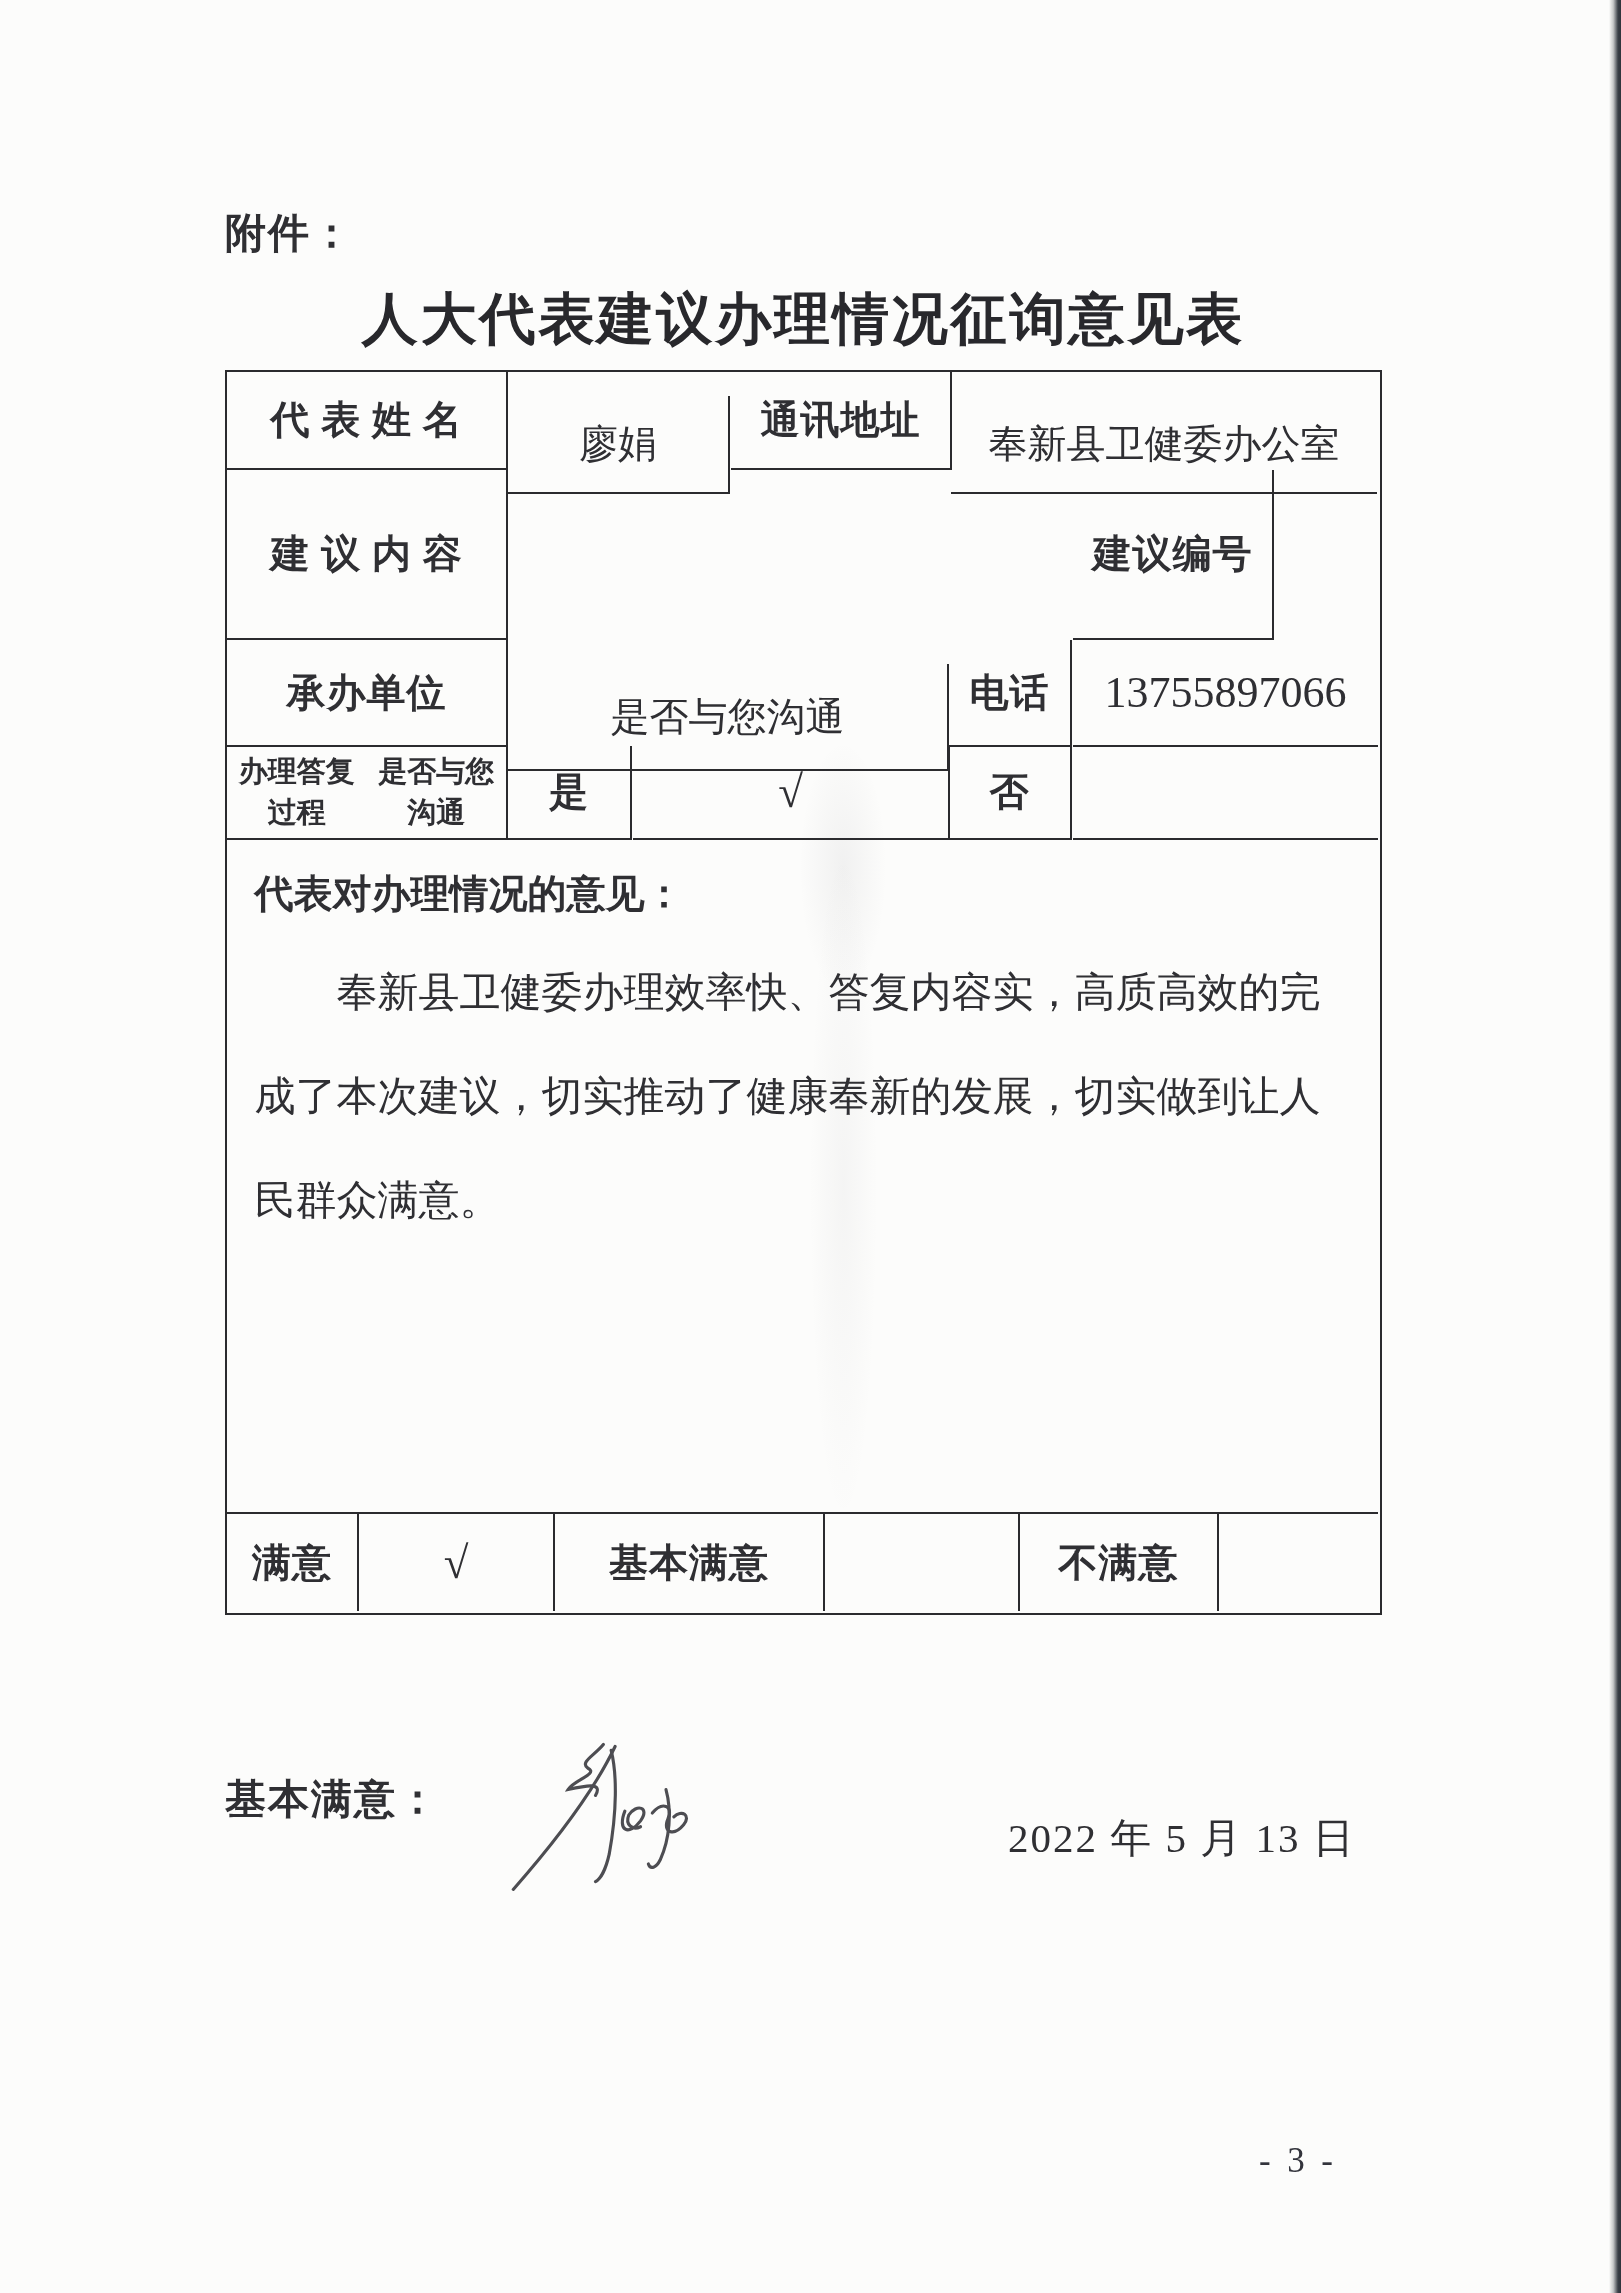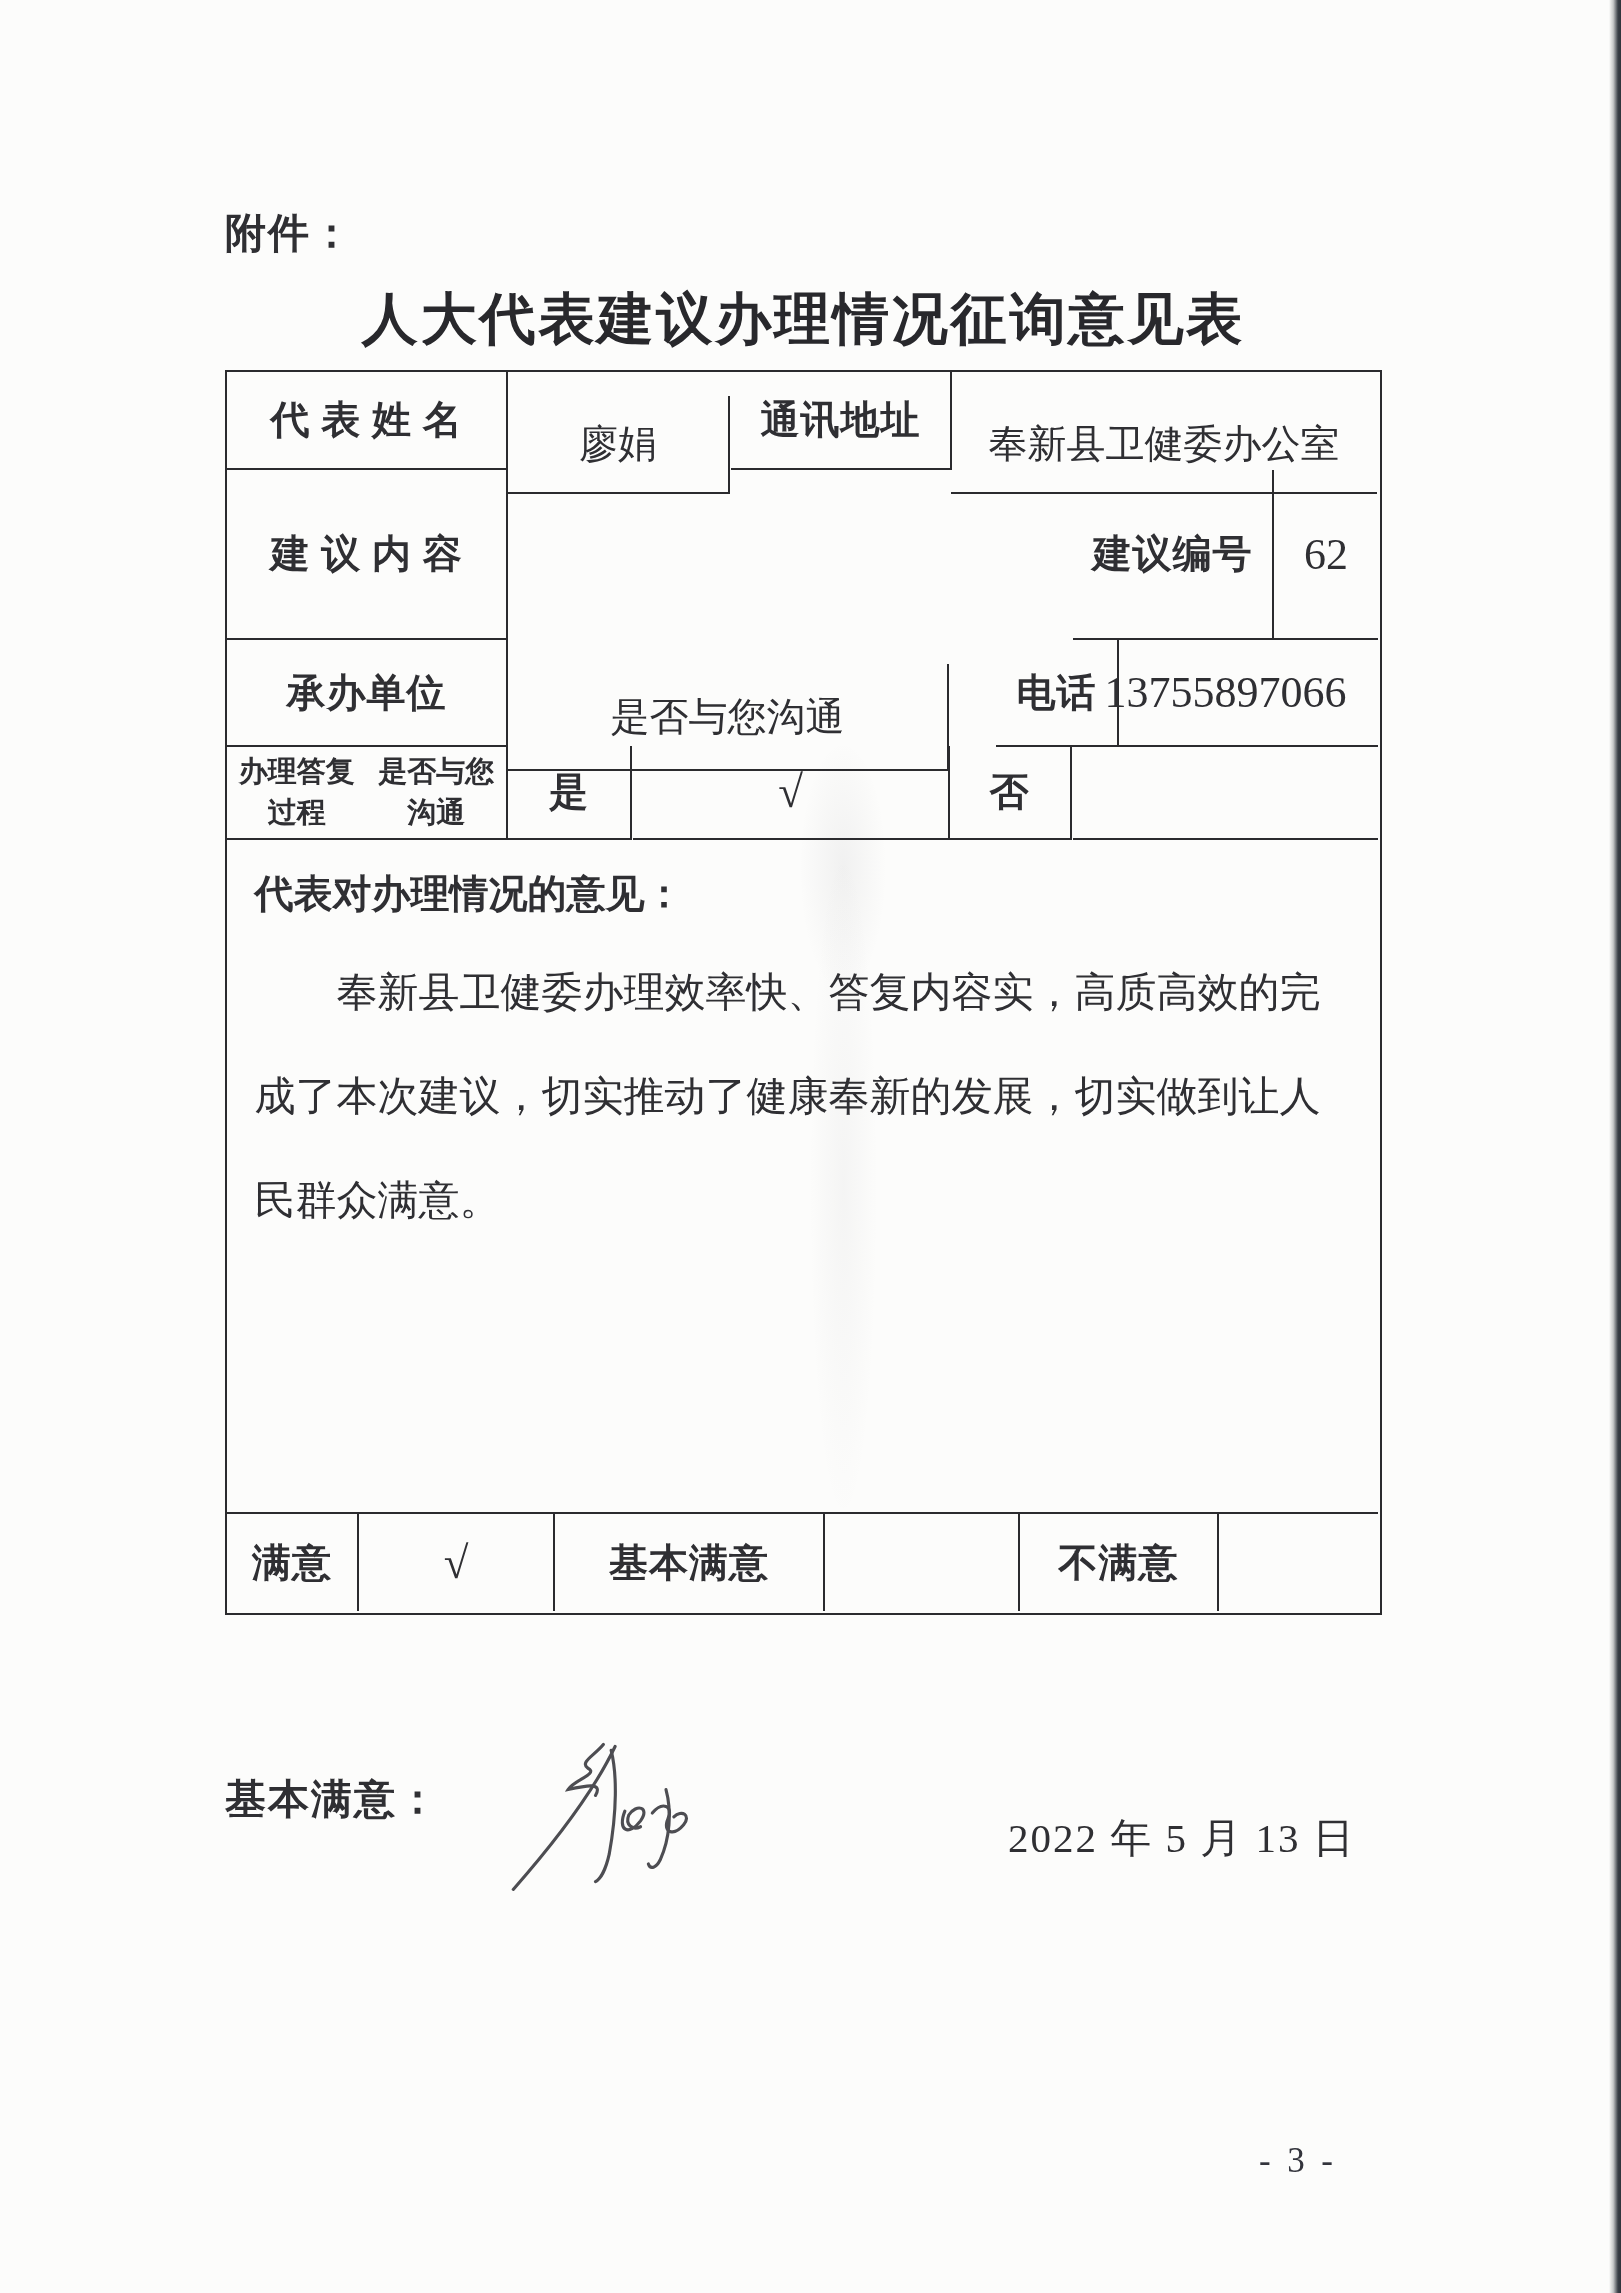--- a/index.html
+++ b/index.html
@@ -66,25 +66,24 @@
 
   <div class="tbl">
 
     <div class="cell br bb lbl" style="left:0;top:0;width:281px;height:98px;">代 表 姓 名</div>
     <div class="cell br bb val" style="left:281px;top:0;width:222px;height:98px;">廖娟</div>
     <div class="cell br bb lbl" style="left:504px;top:0;width:221px;height:98px;">通讯地址</div>
     <div class="cell bb val" style="left:724px;top:0;width:426px;height:98px;">奉新县卫健委办公室</div>
 
     <div class="cell br bb lbl" style="left:0;top:98px;width:281px;height:170px;">建 议 内 容</div>
     <div class="cell br bb lbl" style="left:846px;top:98px;width:201px;height:170px;">建议编号</div>
-    <div class="cell bb num" style="left:1047px;top:98px;width:104px;height:170px;">62</div>
 
     <div class="cell br bb lbl" style="left:0;top:268px;width:281px;height:107px;">承办单位</div>
     <div class="cell br bb val" style="left:281px;top:268px;width:441px;height:107px;">是否与您沟通</div>
-    <div class="cell br bb lbl" style="left:722px;top:268px;width:123px;height:107px;margin-left:47px;">电话</div>
+    <div class="cell br bb lbl" style="left:722px;top:268px;width:123px;height:107px;">电话</div>
     <div class="cell bb num" style="left:846px;top:268px;width:305px;height:107px;">13755897066</div>
 
     <div class="cell br bb two-line" style="left:0;top:374px;width:281px;height:94px;">
       <span>办理答复过程</span>
       <span>是否与您沟通</span>
     </div>
     <div class="cell br bb lbl" style="left:281px;top:374px;width:124px;height:94px;">是</div>
     <div class="cell br bb check" style="left:406px;top:374px;width:317px;height:94px;">√</div>
     <div class="cell br bb lbl" style="left:722px;top:374px;width:123px;height:94px;">否</div>
     <div class="cell bb check" style="left:846px;top:374px;width:305px;height:94px;"></div>

